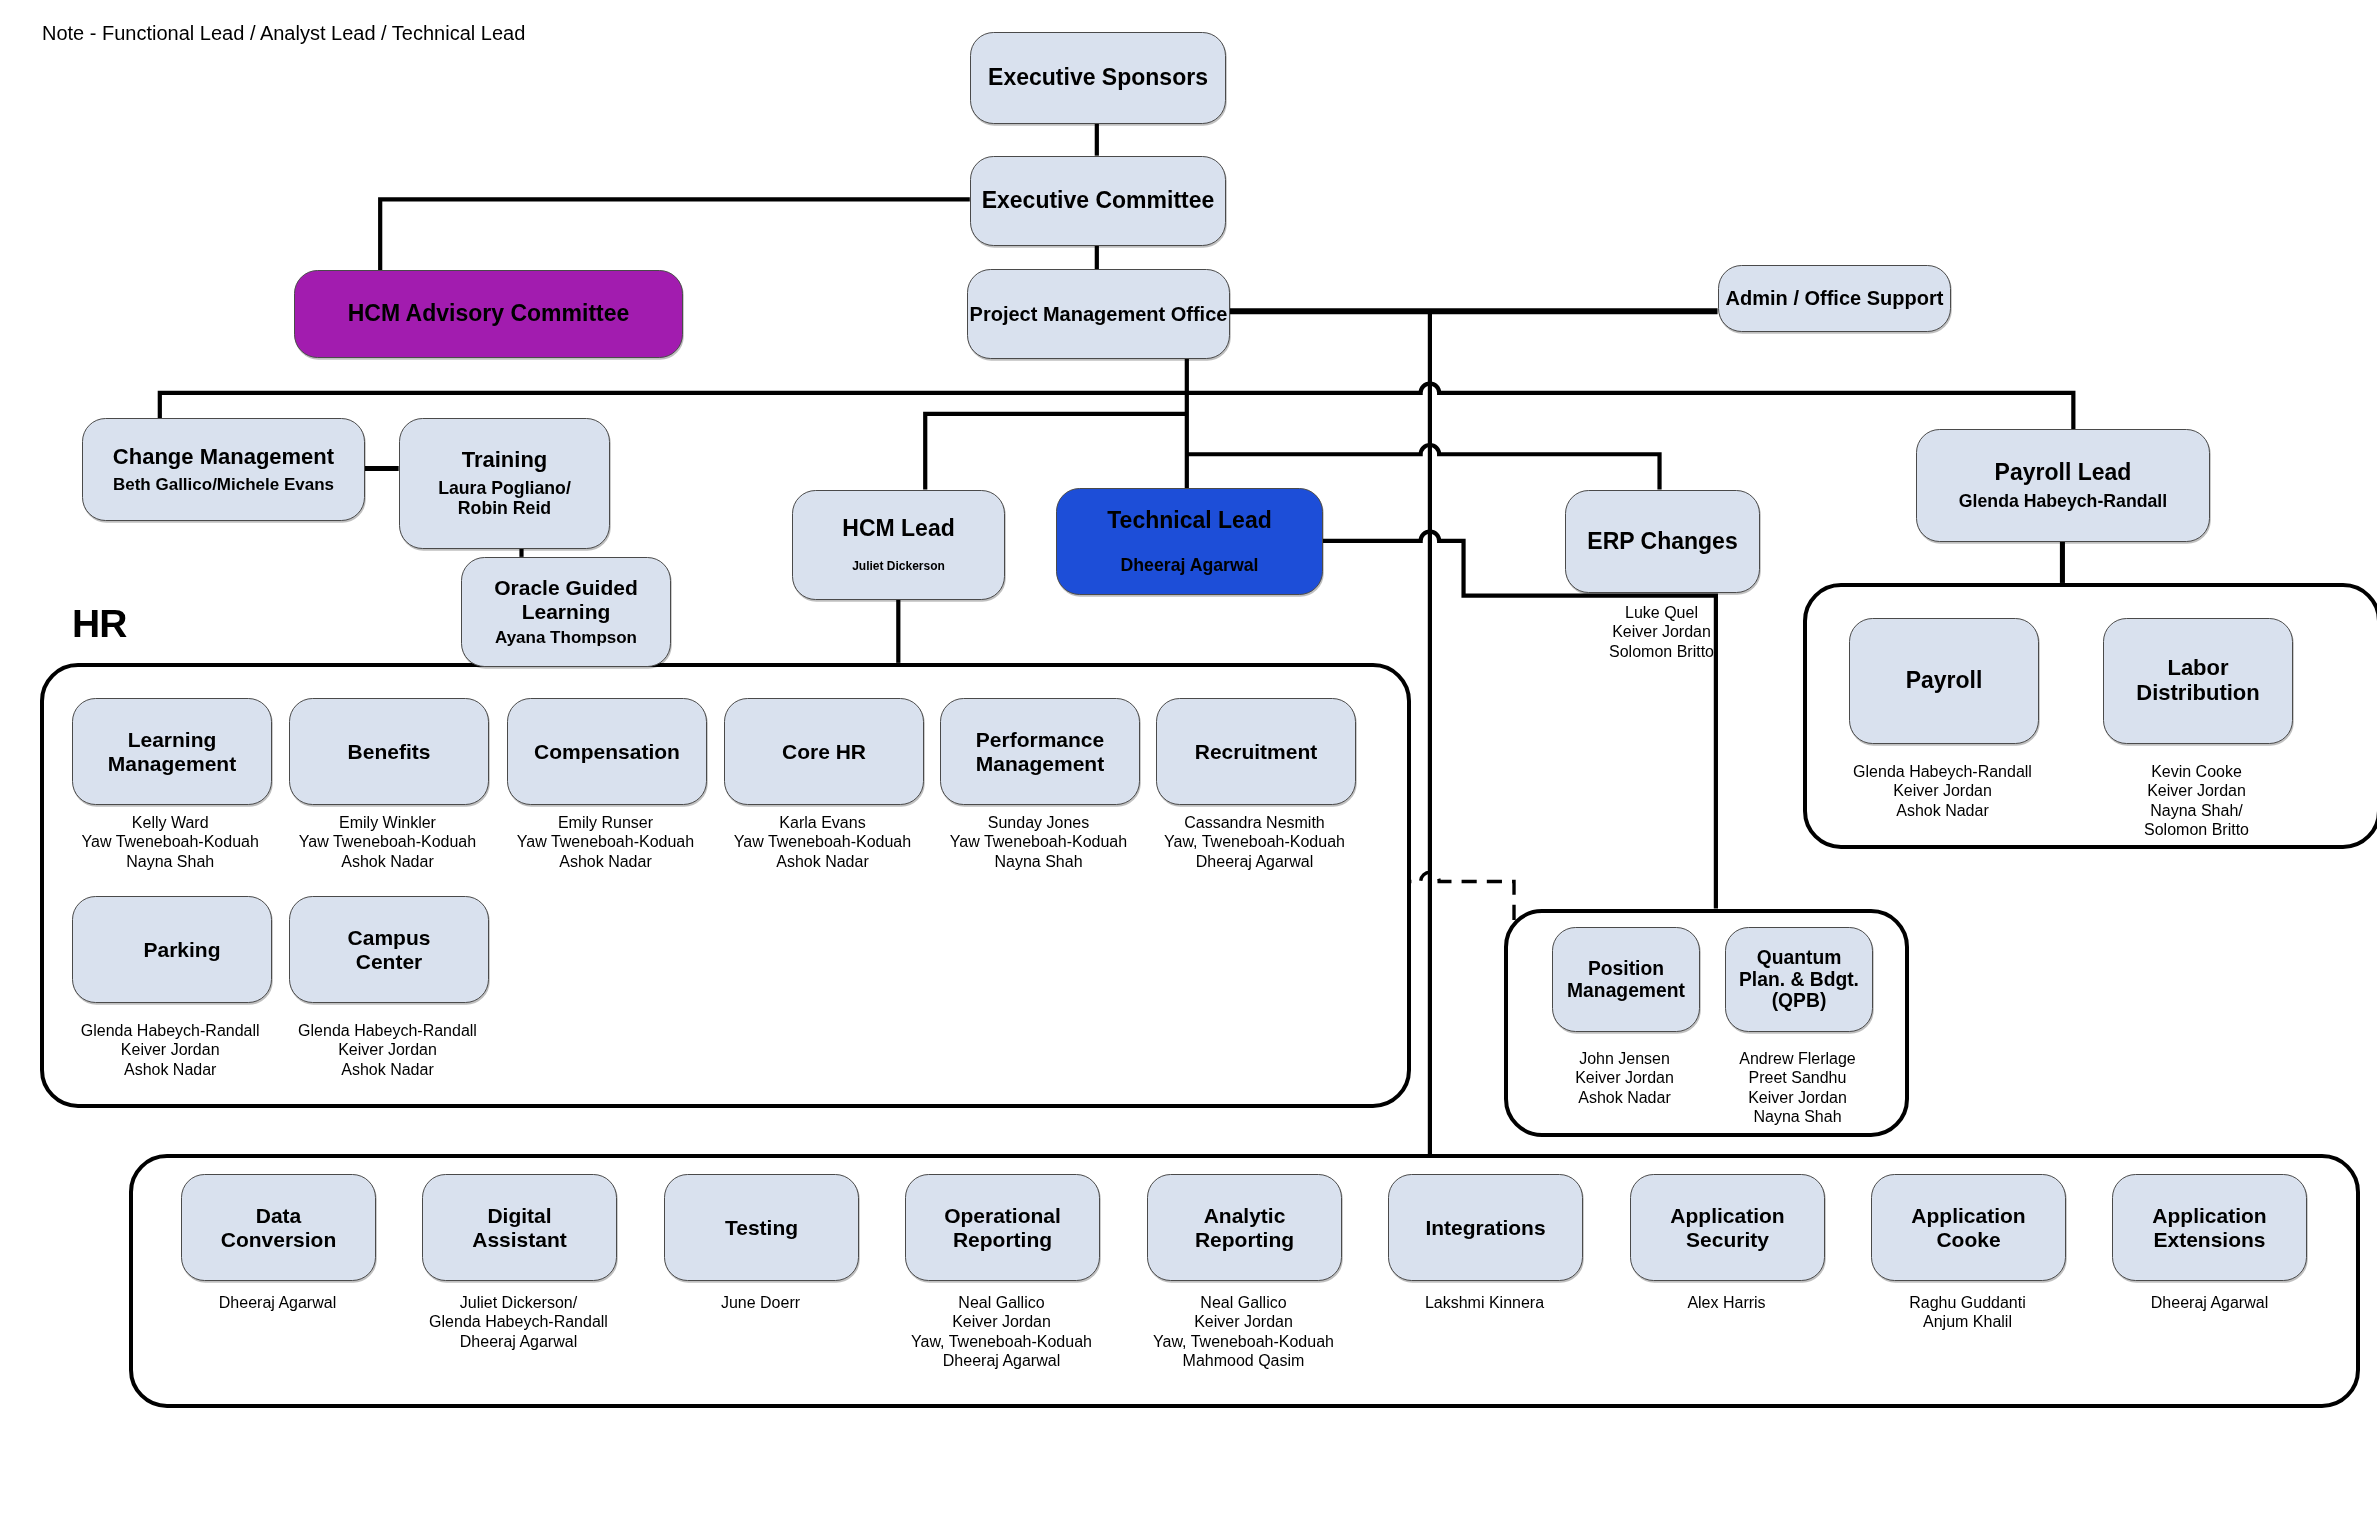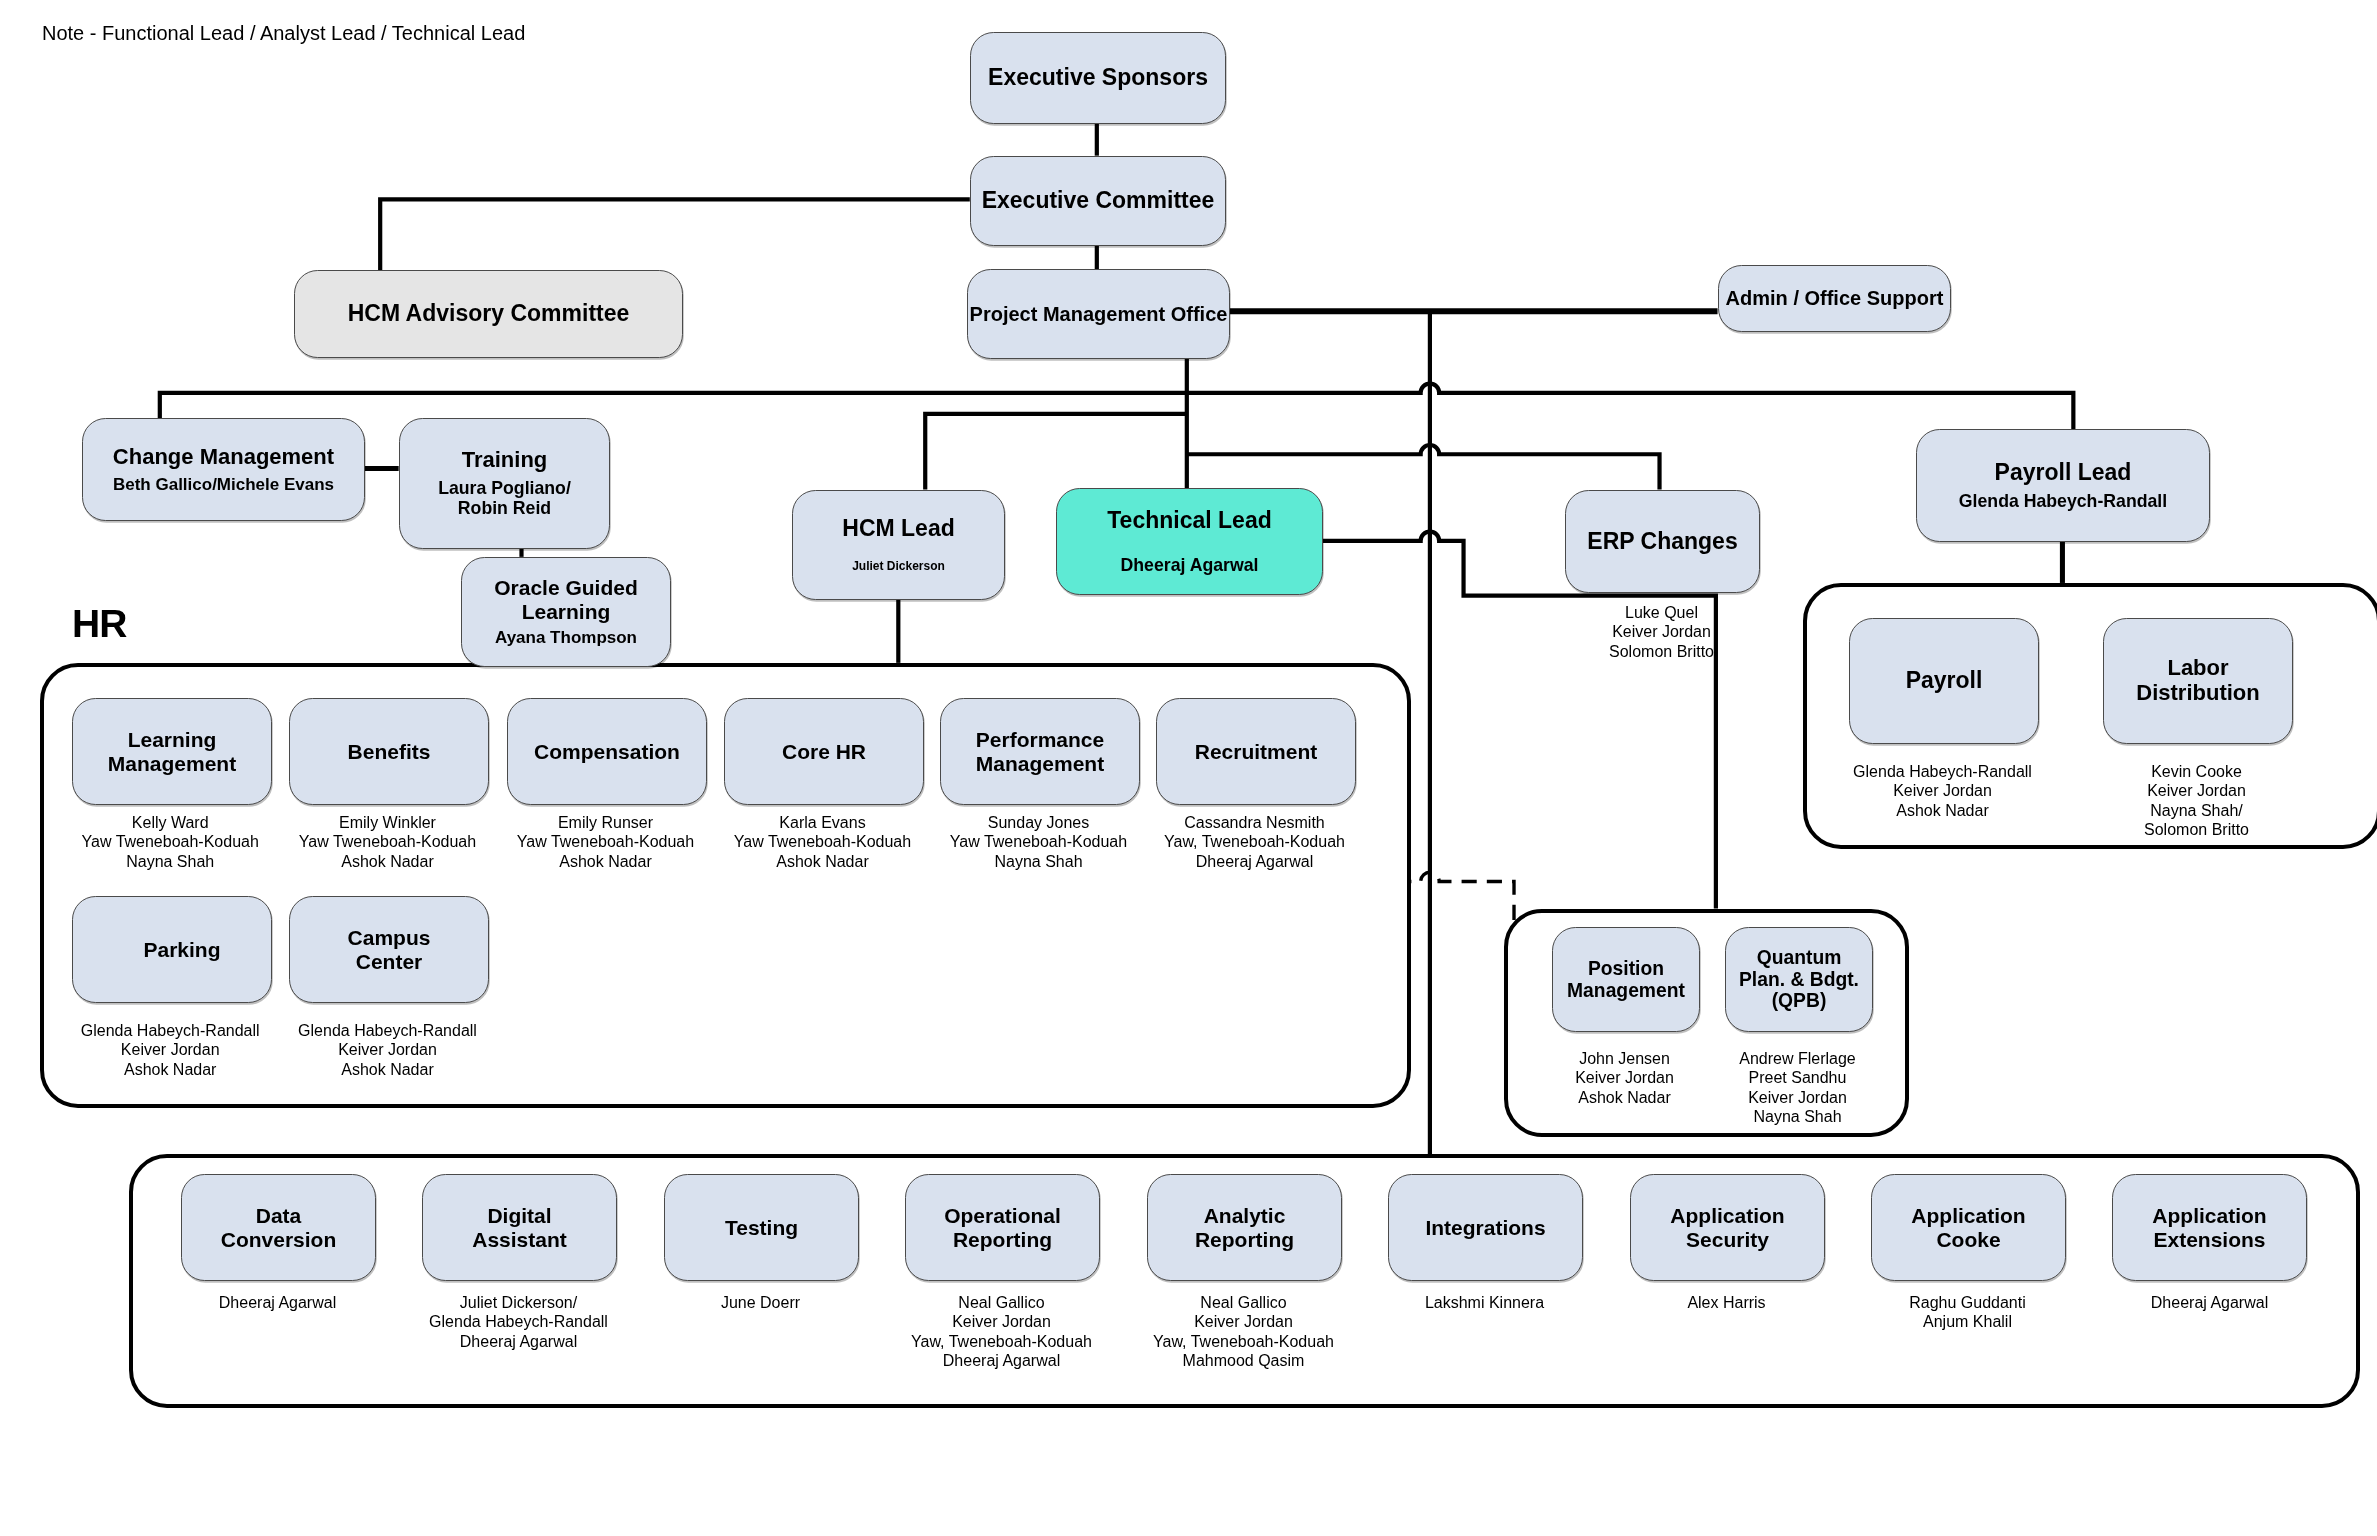--- a/index.html
+++ b/index.html
@@ -57,21 +57,21 @@
   <div id="boxes-root">
       <div class="box" style="left: 970px; top: 32px; width: 254px; height: 90px; background: rgb(217, 225, 238); border-color: rgb(74, 74, 74);">
         <div class="lbl" style="font-size: 23px;">Executive Sponsors</div>
       </div>
       <div class="box" style="left: 970px; top: 156px; width: 254px; height: 88px; background: rgb(217, 225, 238); border-color: rgb(74, 74, 74);">
         <div class="lbl" style="font-size: 23px;">Executive Committee</div>
       </div>
       <div class="box nowrap" style="left: 967px; top: 269px; width: 261px; height: 88px; background: rgb(217, 225, 238); border-color: rgb(74, 74, 74);">
         <div class="lbl" style="font-size: 20px;">Project Management Office</div>
       </div>
-      <div class="box" style="left: 294px; top: 270px; width: 387px; height: 86px; background: #e5e5e5; border-color: rgb(74, 74, 74);">
+      <div class="box" style="left: 294px; top: 270px; width: 387px; height: 86px; background: #a21caf; border-color: rgb(74, 74, 74);">
         <div class="lbl" style="font-size: 23px;">HCM Advisory Committee</div>
       </div>
       <div class="box nowrap" style="left: 1718px; top: 265px; width: 231px; height: 65px; background: rgb(217, 225, 238); border-color: rgb(74, 74, 74);">
         <div class="lbl" style="font-size: 20px;">Admin / Office Support</div>
       </div>
       <div class="box" style="left: 82px; top: 418px; width: 281px; height: 101px; background: rgb(217, 225, 238); border-color: rgb(74, 74, 74);">
         <div class="lbl" style="font-size: 22px;">Change Management</div>
         <div class="sub" style="font-size: 17px; margin-top: 5px;">Beth Gallico/Michele Evans</div>
       </div>
       <div class="box" style="left: 399px; top: 418px; width: 209px; height: 129px; background: rgb(217, 225, 238); border-color: rgb(74, 74, 74);">
@@ -80,21 +80,21 @@
         <div class="sub" style="font-size: 17.7px;">Robin Reid</div>
       </div>
       <div class="box" style="left: 461px; top: 557px; width: 208px; height: 108px; background: rgb(217, 225, 238); border-color: rgb(74, 74, 74);">
         <div class="lbl" style="font-size: 21px;">Oracle Guided Learning</div>
         <div class="sub" style="font-size: 17px; margin-top: 5px;">Ayana Thompson</div>
       </div>
       <div class="box" style="left: 792px; top: 490px; width: 211px; height: 108px; background: rgb(217, 225, 238); border-color: rgb(74, 74, 74);">
         <div class="lbl" style="font-size: 23px;">HCM Lead</div>
         <div class="sub" style="font-size: 12px; margin-top: 19px;">Juliet Dickerson</div>
       </div>
-      <div class="box" style="left: 1056px; top: 488px; width: 265px; height: 105px; background: #5eead4; border-color: rgb(74, 74, 74); gap: 16px;">
+      <div class="box" style="left: 1056px; top: 488px; width: 265px; height: 105px; background: #1d4ed8; border-color: rgb(74, 74, 74); gap: 16px;">
         <div class="lbl" style="font-size: 23px;">Technical Lead</div>
         <div class="sub" style="font-size: 17.7px; margin-top: 5px;">Dheeraj Agarwal</div>
       </div>
       <div class="box" style="left: 1565px; top: 490px; width: 193px; height: 101px; background: rgb(217, 225, 238); border-color: rgb(74, 74, 74);">
         <div class="lbl" style="font-size: 23px;">ERP Changes</div>
       </div>
       <div class="names" style="left: 1485px; top: 603px;">
         <div>Luke Quel</div>
         <div>Keiver Jordan</div>
         <div>Solomon Britto</div>

